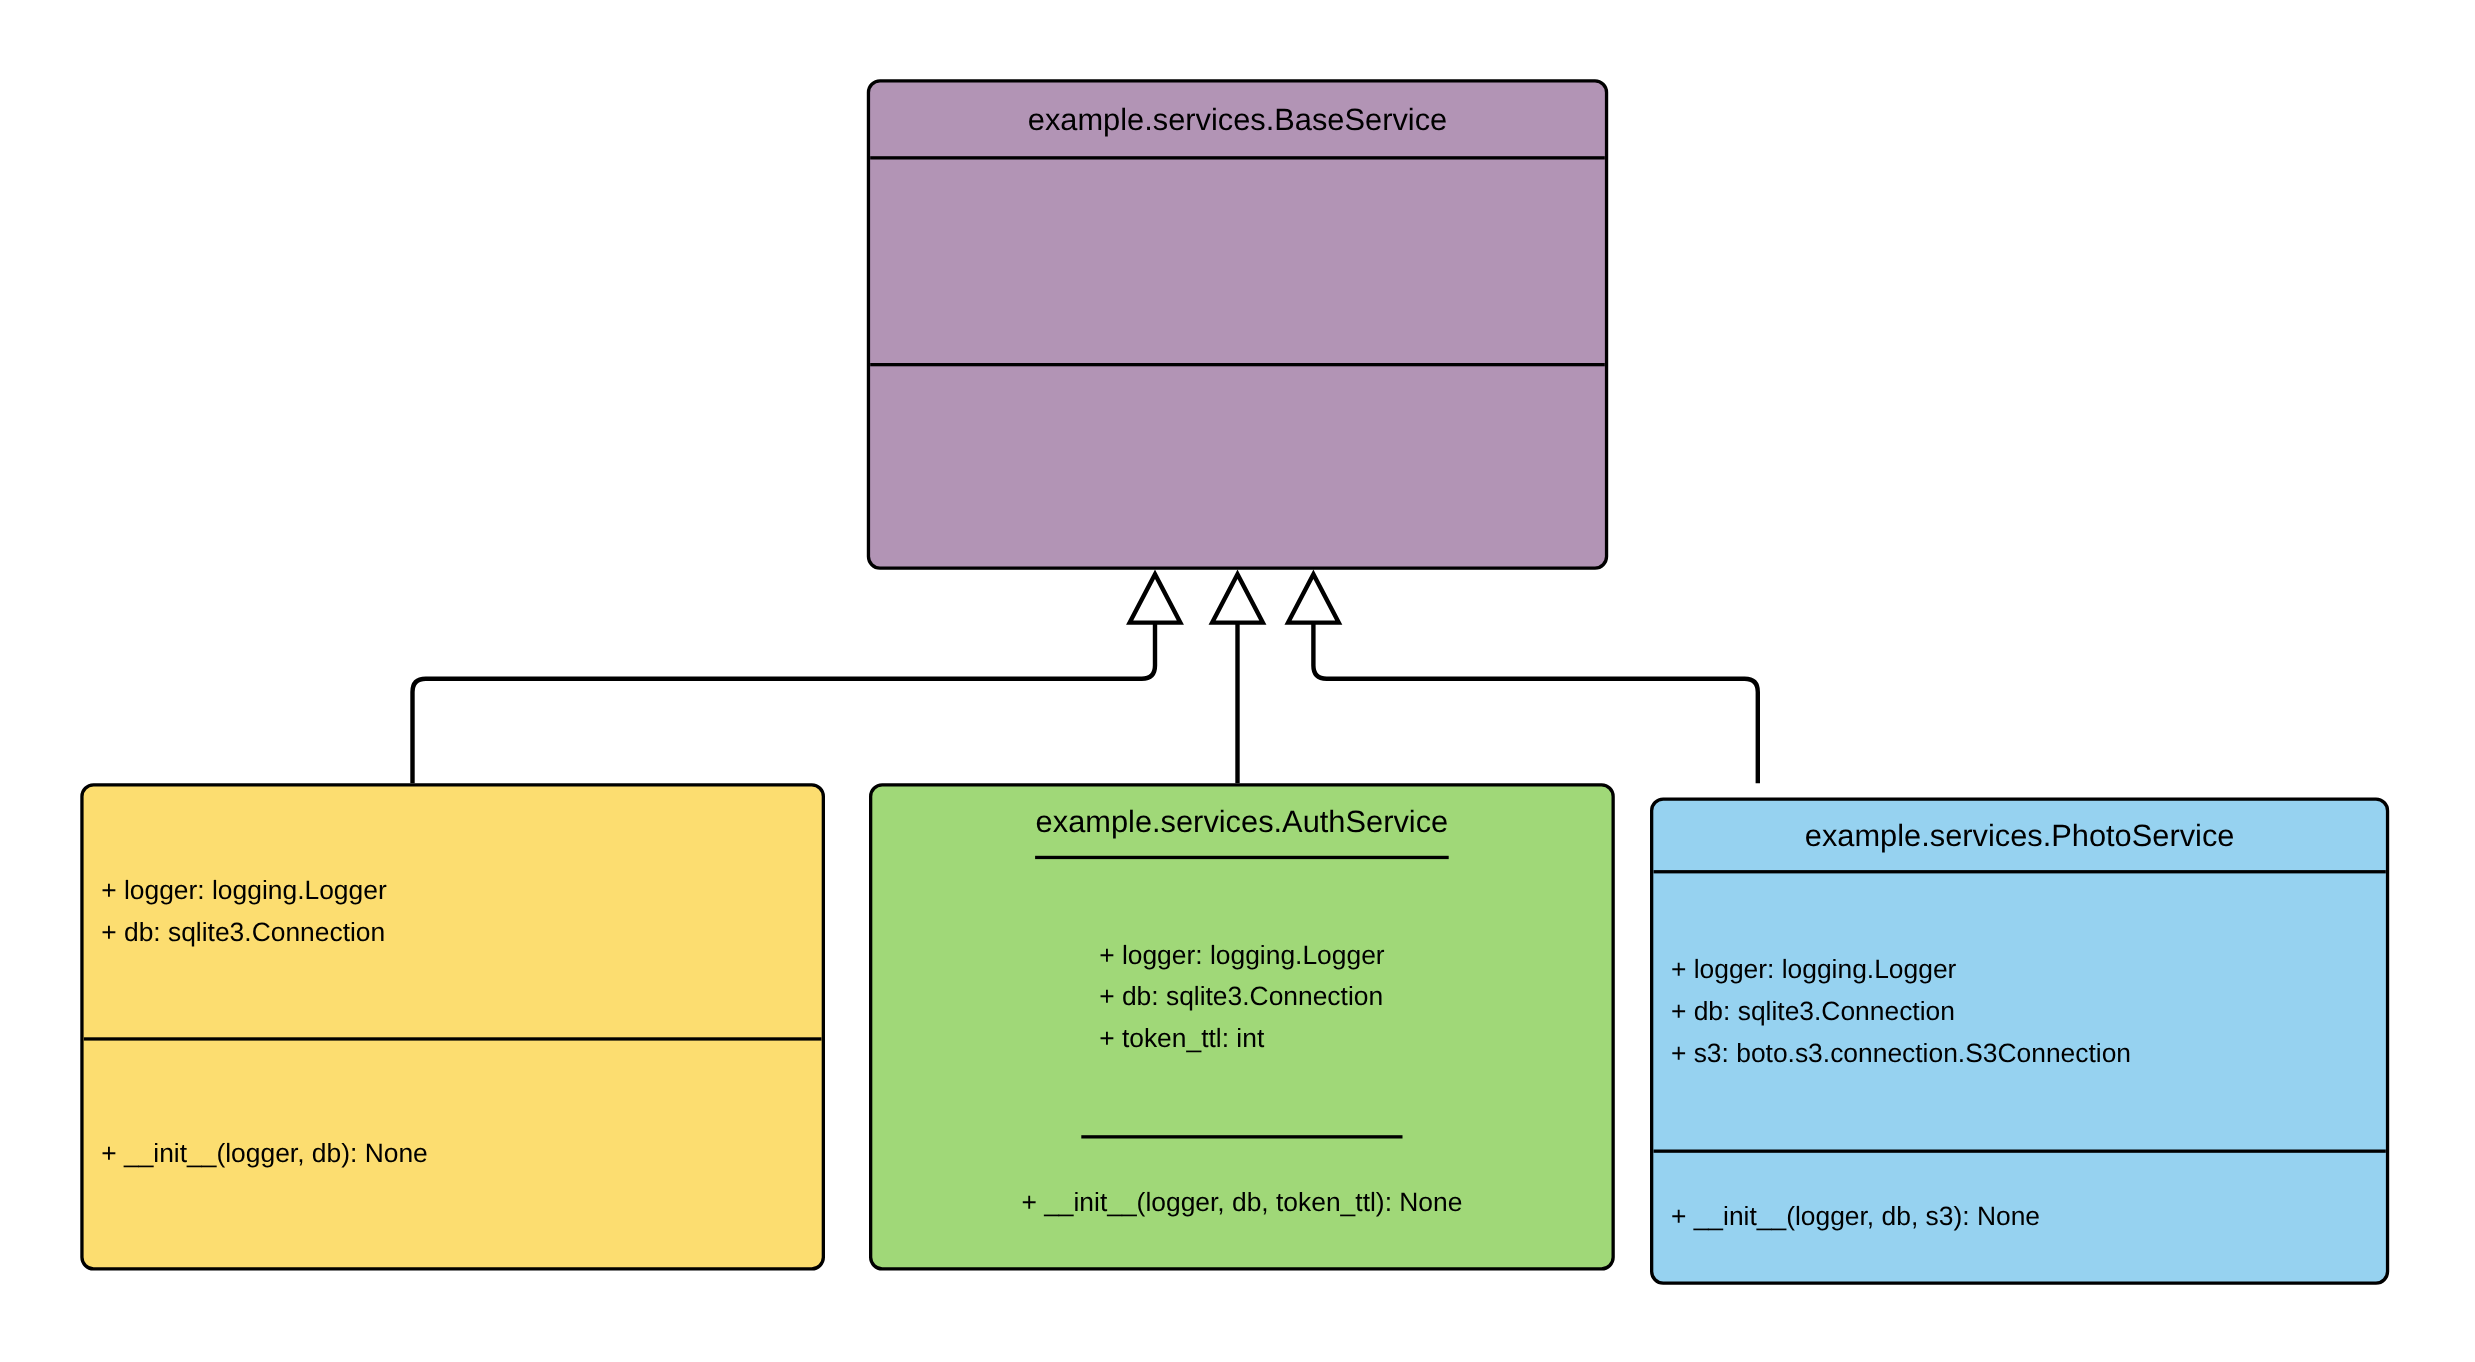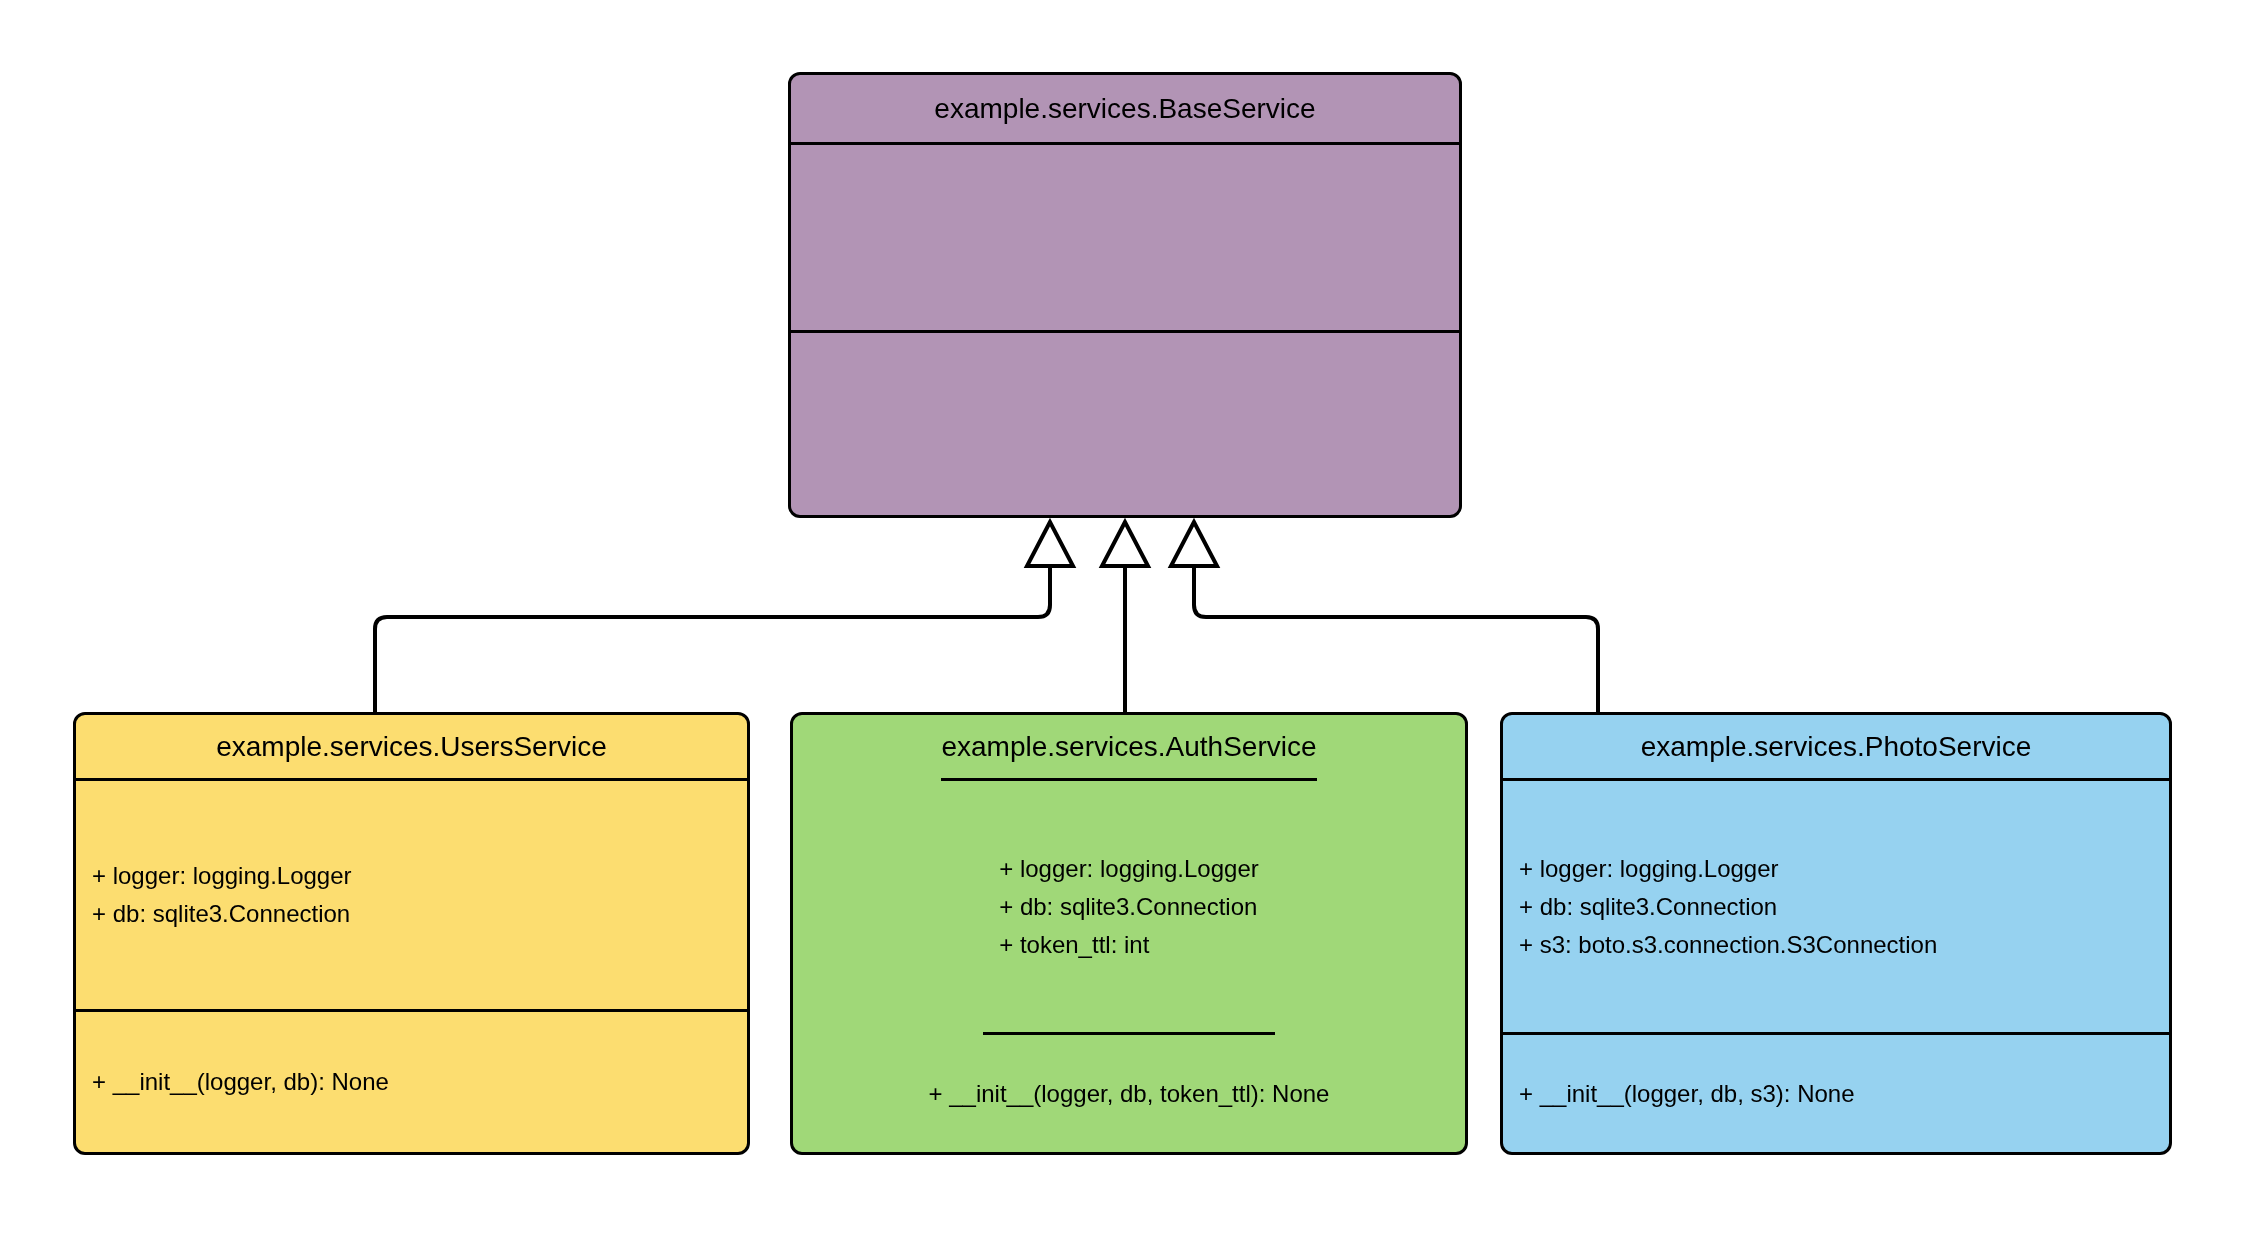--- a/index.html
+++ b/index.html
@@ -105,21 +105,20 @@
     <polygon points="1194,522 1171,566 1217,566"></polygon>
   </svg>
 
   <div class="class-box" id="box-base" style="background: rgb(178, 148, 181);">
     <div class="class-title">example.services.BaseService</div>
     <div class="section divided attrs"></div>
     <div class="section grow methods"></div>
   </div>
 
   <div class="class-box" id="box-users" style="background: rgb(252, 221, 112);">
-    <div class="class-title">example.services.UsersService</div>
     <div class="section divided attrs">
       <div class="member-line">+ logger: logging.Logger</div>
       <div class="member-line">+ db: sqlite3.Connection</div>
     </div>
     <div class="section grow methods">
       <div class="member-line">+ __init__(logger, db): None</div>
     </div>
   </div>
 
   <div class="class-box" id="box-auth" style="background: rgb(160, 216, 120);">
@@ -127,21 +126,21 @@
     <div class="section divided attrs">
       <div class="member-line">+ logger: logging.Logger</div>
       <div class="member-line">+ db: sqlite3.Connection</div>
       <div class="member-line">+ token_ttl: int</div>
     </div>
     <div class="section grow methods">
       <div class="member-line">+ __init__(logger, db, token_ttl): None</div>
     </div>
   </div>
 
-  <div class="class-box" id="box-photo" style="background: rgb(150, 210, 240);">
+  <div class="class-box" id="box-photo" style="background: rgb(150, 210, 240); margin-top: 13px;">
     <div class="class-title">example.services.PhotoService</div>
     <div class="section divided attrs">
       <div class="member-line">+ logger: logging.Logger</div>
       <div class="member-line">+ db: sqlite3.Connection</div>
       <div class="member-line">+ s3: boto.s3.connection.S3Connection</div>
     </div>
     <div class="section grow methods">
       <div class="member-line">+ __init__(logger, db, s3): None</div>
     </div>
   </div>

